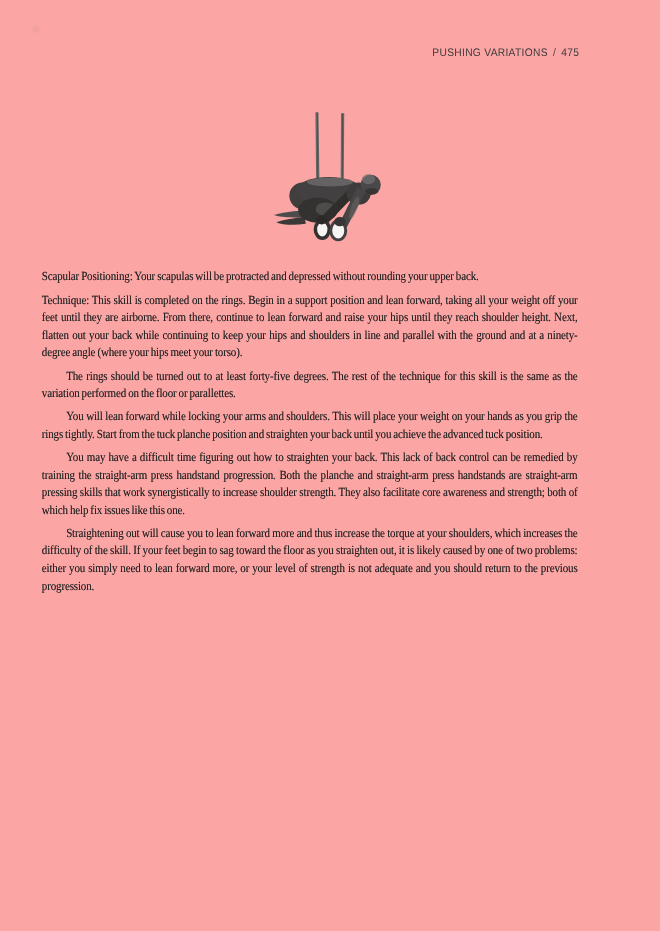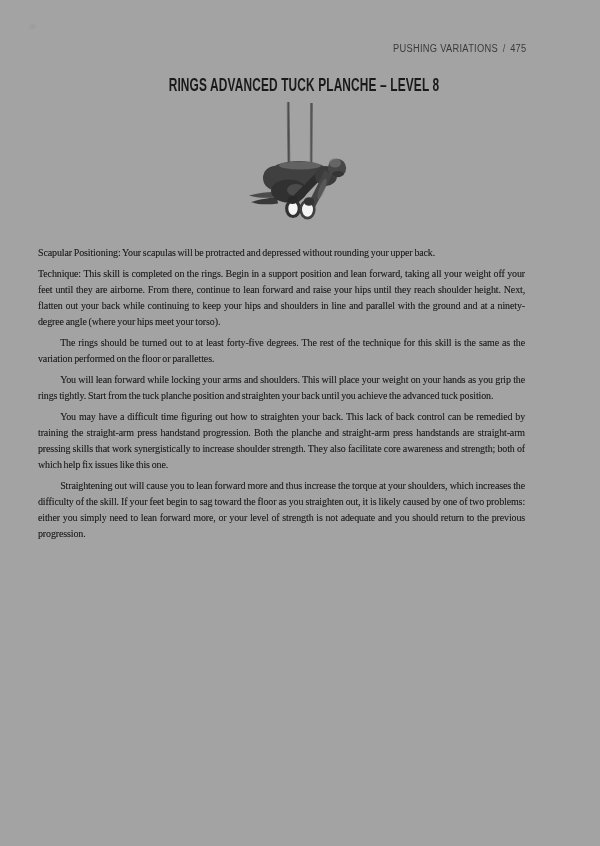--- a/index.html
+++ b/index.html
@@ -1,17 +1,17 @@
 <!DOCTYPE html>
 <html><head>
 <meta charset="utf-8">
 <style>
   html,body{margin:0;padding:0;background:#ffffff;}
   .page{
-    position:relative;width:600px;height:846px;background:#a3a3a3;
+    position:relative;width:600px;height:846px;background:#fca5a5;
     font-family:"Liberation Serif",serif;overflow:hidden;
   }
   .speckle{
     position:absolute;left:28px;top:22px;width:9px;height:9px;border-radius:50%;
     background:radial-gradient(circle, rgba(90,90,90,0.10) 0%, rgba(90,90,90,0.0) 70%);
   }
   .running-header{
     position:absolute;top:43px;right:73px;
     font-family:"Liberation Sans",sans-serif;font-size:10px;color:#3a3a3a;
     letter-spacing:0.3px;white-space:nowrap;
@@ -40,23 +40,20 @@
 <body>
 
 <div class="page">
 
   <div class="speckle"></div>
 
   <div class="running-header">
     <span>PUSHING VARIATIONS</span><span class="sep">/</span><span>475</span>
   </div>
 
-  <h1 class="title">
-    <span class="title-inner">RINGS ADVANCED TUCK PLANCHE – LEVEL 8</span>
-  </h1>
 
   <div class="figure">
     <svg viewBox="0 0 130 125" xmlns="http://www.w3.org/2000/svg" aria-hidden="true">
       <defs>
         <filter id="soft" x="-20%" y="-20%" width="140%" height="140%">
           <feGaussianBlur stdDeviation="0.55"></feGaussianBlur>
         </filter>
         <linearGradient id="strapGrad" x1="0" y1="0" x2="1" y2="0">
           <stop offset="0" stop-color="#8a8a8a"></stop>
           <stop offset="0.5" stop-color="#4c4c4c"></stop>

